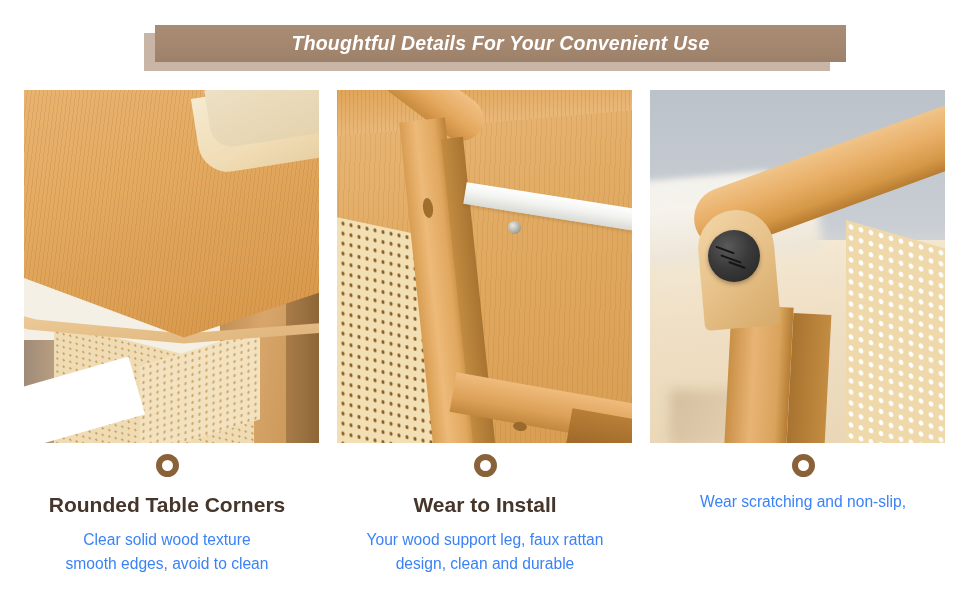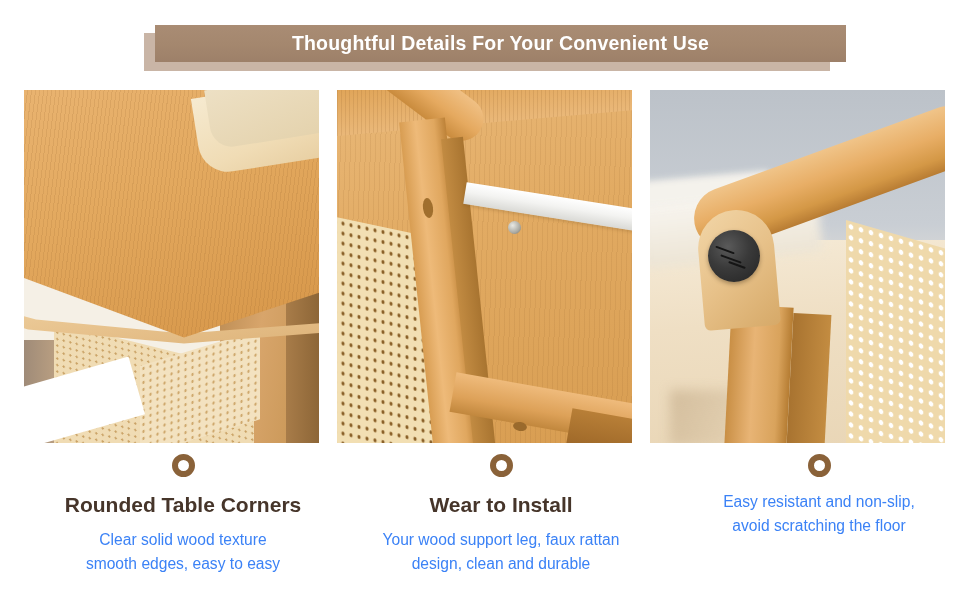--- a/index.html
+++ b/index.html
@@ -10,21 +10,21 @@
     width: 970px; height: 600px;
     font-family: "Liberation Sans", sans-serif;
     overflow: hidden;
     position: relative;
   }
 
   
   .banner-wrap {
     position: absolute;
     left: 0; top: 0;
-    width: 970px; height: 90px;
+    width: 970px; height: 90px; font-style: italic;
   }
   .banner-shadow {
     position: absolute;
     left: 144px; top: 33px;
     width: 686px; height: 38px;
     background: #c9b5a6;
   }
   .banner-main {
     position: absolute;
     left: 155px; top: 25px;
@@ -327,21 +327,21 @@
   .p3-legshadow {
     position: absolute;
     left: 20px; top: 300px; width: 90px; height: 56px;
     background: linear-gradient(120deg, rgba(190,165,130,0.55), rgba(225,208,180,0.1));
     filter: blur(6px);
   }
 
   
   .captions {
     position: absolute;
-    left: 40px; top: 450px;
+    left: 24px; top: 450px;
     width: 922px; height: 140px;
     display: flex;
     gap: 32px;
   }
   .caption {
     width: 295px;
     display: flex;
     flex-direction: column;
     align-items: center;
   }
@@ -428,33 +428,32 @@
   </div>
 </div>
 
 <div class="captions">
 
   <div class="caption">
     <div class="ring-icon"></div>
     <div class="cap-title">Rounded Table Corners</div>
     <div class="cap-body">
       <div>Clear solid wood texture</div>
-      <div>smooth edges, easy to easy</div>
+      <div>smooth edges, avoid to clean</div>
     </div>
   </div>
 
   <div class="caption">
     <div class="ring-icon"></div>
     <div class="cap-title">Wear to Install</div>
     <div class="cap-body">
       <div>Your wood support leg, faux rattan</div>
       <div>design, clean and durable</div>
     </div>
   </div>
 
   <div class="caption">
     <div class="ring-icon"></div>
     <div class="cap-body">
-      <div>Easy resistant and non-slip,</div>
-      <div>avoid scratching the floor</div>
+      <div>Wear scratching and non-slip,</div>
     </div>
   </div>
 </div>
 
 </body></html>

